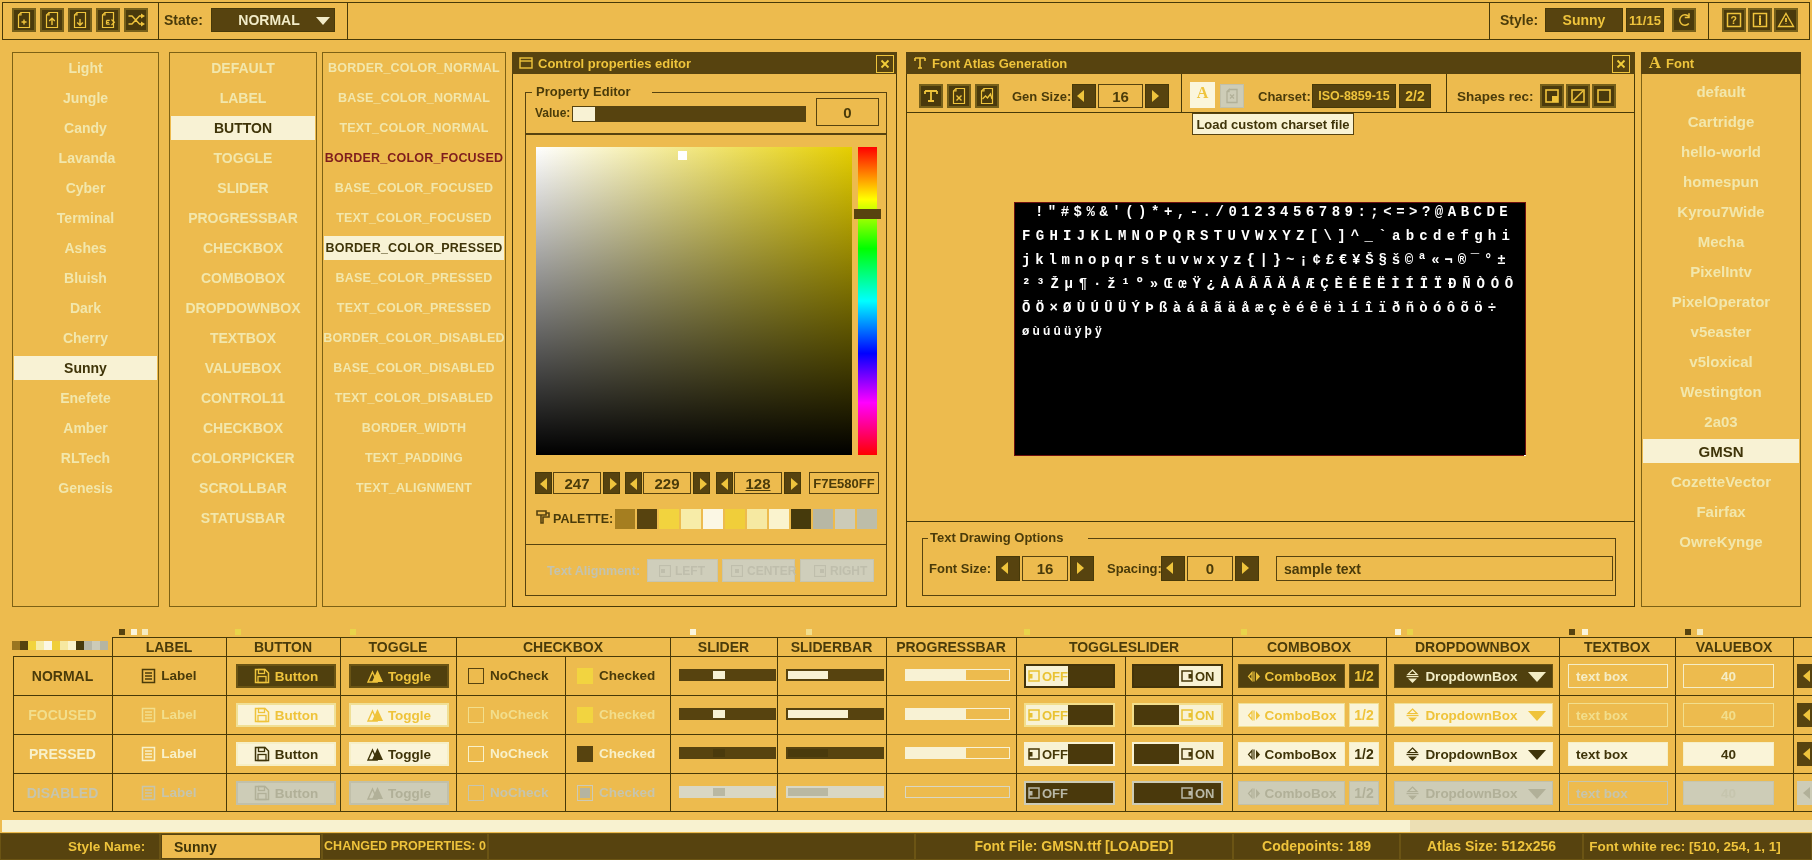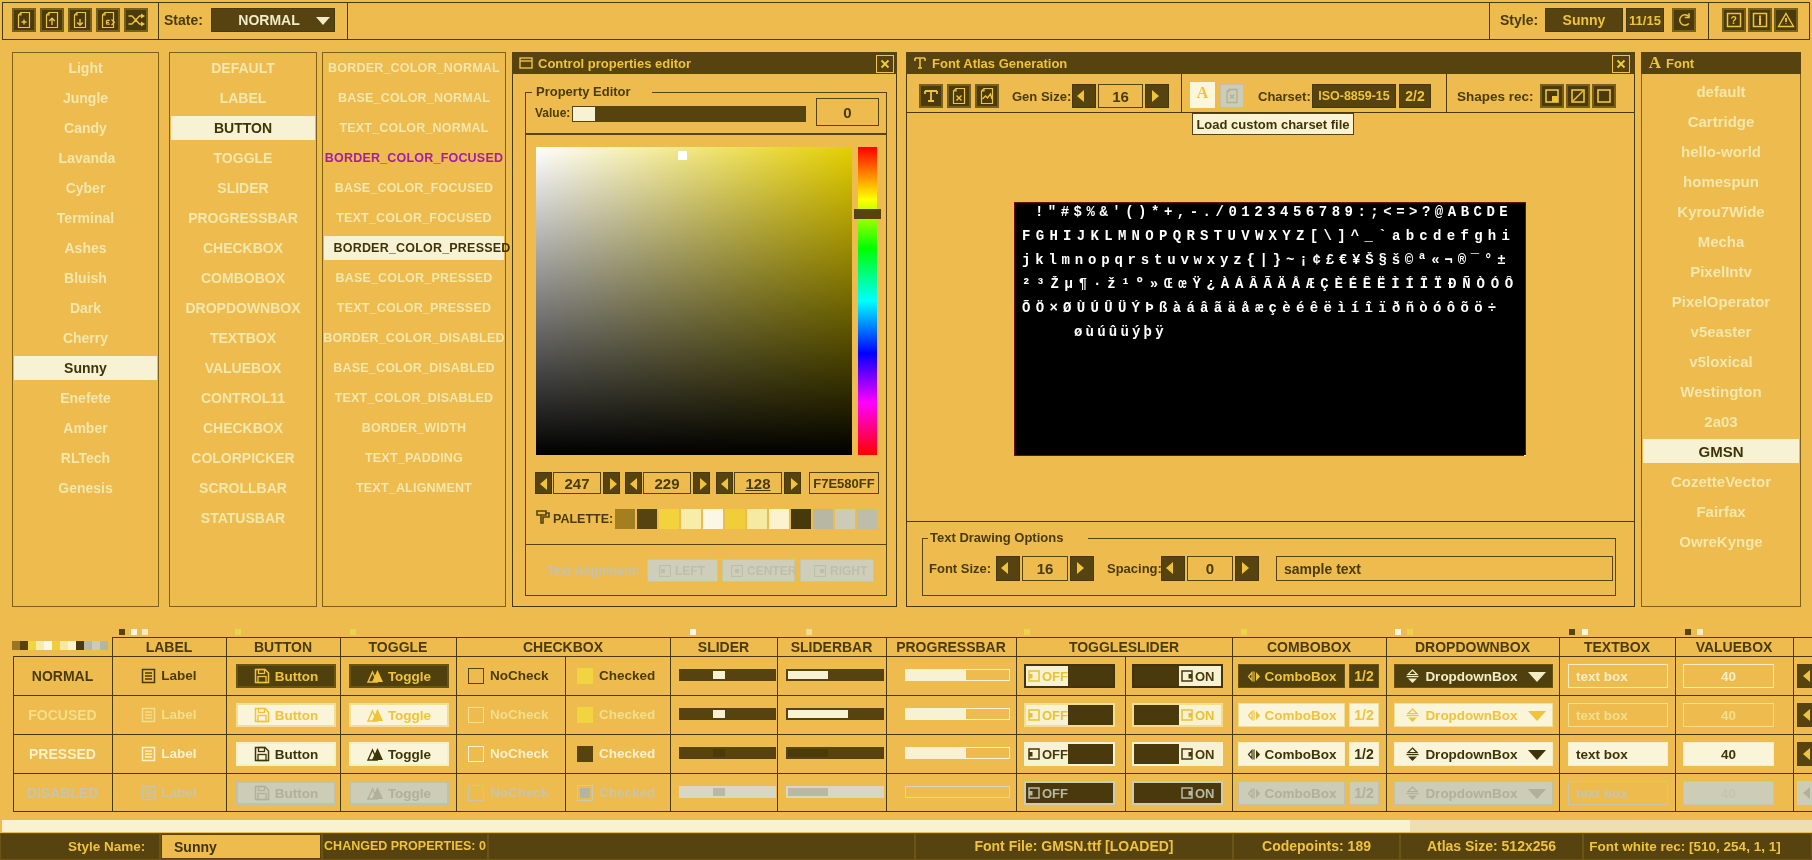--- a/index.html
+++ b/index.html
@@ -111,25 +111,25 @@
 <div class="ab b" style="left:171px;top:356px;width:144px;height:24px;color:#F2E7AC;font-size:14px;display:flex;align-items:center;justify-content:center;letter-spacing:0;white-space:nowrap;">VALUEBOX</div>
 <div class="ab b" style="left:171px;top:386px;width:144px;height:24px;color:#F2E7AC;font-size:14px;display:flex;align-items:center;justify-content:center;letter-spacing:0;white-space:nowrap;">CONTROL11</div>
 <div class="ab b" style="left:171px;top:416px;width:144px;height:24px;color:#F2E7AC;font-size:14px;display:flex;align-items:center;justify-content:center;letter-spacing:0;white-space:nowrap;">CHECKBOX</div>
 <div class="ab b" style="left:171px;top:446px;width:144px;height:24px;color:#F2E7AC;font-size:14px;display:flex;align-items:center;justify-content:center;letter-spacing:0;white-space:nowrap;">COLORPICKER</div>
 <div class="ab b" style="left:171px;top:476px;width:144px;height:24px;color:#F2E7AC;font-size:14px;display:flex;align-items:center;justify-content:center;letter-spacing:0;white-space:nowrap;">SCROLLBAR</div>
 <div class="ab b" style="left:171px;top:506px;width:144px;height:24px;color:#F2E7AC;font-size:14px;display:flex;align-items:center;justify-content:center;letter-spacing:0;white-space:nowrap;">STATUSBAR</div>
 <div class="ab" style="left:322px;top:52px;width:184px;height:555px;border:1px solid #7D6114;"></div>
 <div class="ab b" style="left:324px;top:56px;width:180px;height:24px;color:#F2E7AC;font-size:12.5px;display:flex;align-items:center;justify-content:center;letter-spacing:0.2px;white-space:nowrap;">BORDER_COLOR_NORMAL</div>
 <div class="ab b" style="left:324px;top:86px;width:180px;height:24px;color:#F2E7AC;font-size:12.5px;display:flex;align-items:center;justify-content:center;letter-spacing:0.2px;white-space:nowrap;">BASE_COLOR_NORMAL</div>
 <div class="ab b" style="left:324px;top:116px;width:180px;height:24px;color:#F2E7AC;font-size:12.5px;display:flex;align-items:center;justify-content:center;letter-spacing:0.2px;white-space:nowrap;">TEXT_COLOR_NORMAL</div>
-<div class="ab b" style="left:324px;top:146px;width:180px;height:24px;color:#a21caf;font-size:12.5px;display:flex;align-items:center;justify-content:center;letter-spacing:0.2px;white-space:nowrap;">BORDER_COLOR_FOCUSED</div>
+<div class="ab b" style="left:324px;top:146px;width:180px;height:24px;color:#7f1d1d;font-size:12.5px;display:flex;align-items:center;justify-content:center;letter-spacing:0.2px;white-space:nowrap;">BORDER_COLOR_FOCUSED</div>
 <div class="ab b" style="left:324px;top:176px;width:180px;height:24px;color:#F2E7AC;font-size:12.5px;display:flex;align-items:center;justify-content:center;letter-spacing:0.2px;white-space:nowrap;">BASE_COLOR_FOCUSED</div>
 <div class="ab b" style="left:324px;top:206px;width:180px;height:24px;color:#F2E7AC;font-size:12.5px;display:flex;align-items:center;justify-content:center;letter-spacing:0.2px;white-space:nowrap;">TEXT_COLOR_FOCUSED</div>
 <div class="ab" style="left:324px;top:236px;width:180px;height:24px;background:#F8F2D4;"></div>
-<div class="ab b" style="left:324px;top:236px;width:180px;height:24px;color:#3F3408;font-size:12.5px;display:flex;align-items:center;justify-content:center;letter-spacing:0.2px;white-space:nowrap;margin-left:8px;">BORDER_COLOR_PRESSED</div>
+<div class="ab b" style="left:324px;top:236px;width:180px;height:24px;color:#3F3408;font-size:12.5px;display:flex;align-items:center;justify-content:center;letter-spacing:0.2px;white-space:nowrap;">BORDER_COLOR_PRESSED</div>
 <div class="ab b" style="left:324px;top:266px;width:180px;height:24px;color:#F2E7AC;font-size:12.5px;display:flex;align-items:center;justify-content:center;letter-spacing:0.2px;white-space:nowrap;">BASE_COLOR_PRESSED</div>
 <div class="ab b" style="left:324px;top:296px;width:180px;height:24px;color:#F2E7AC;font-size:12.5px;display:flex;align-items:center;justify-content:center;letter-spacing:0.2px;white-space:nowrap;">TEXT_COLOR_PRESSED</div>
 <div class="ab b" style="left:324px;top:326px;width:180px;height:24px;color:#F2E7AC;font-size:12.5px;display:flex;align-items:center;justify-content:center;letter-spacing:0.2px;white-space:nowrap;">BORDER_COLOR_DISABLED</div>
 <div class="ab b" style="left:324px;top:356px;width:180px;height:24px;color:#F2E7AC;font-size:12.5px;display:flex;align-items:center;justify-content:center;letter-spacing:0.2px;white-space:nowrap;">BASE_COLOR_DISABLED</div>
 <div class="ab b" style="left:324px;top:386px;width:180px;height:24px;color:#F2E7AC;font-size:12.5px;display:flex;align-items:center;justify-content:center;letter-spacing:0.2px;white-space:nowrap;">TEXT_COLOR_DISABLED</div>
 <div class="ab b" style="left:324px;top:416px;width:180px;height:24px;color:#F2E7AC;font-size:12.5px;display:flex;align-items:center;justify-content:center;letter-spacing:0.2px;white-space:nowrap;">BORDER_WIDTH</div>
 <div class="ab b" style="left:324px;top:446px;width:180px;height:24px;color:#F2E7AC;font-size:12.5px;display:flex;align-items:center;justify-content:center;letter-spacing:0.2px;white-space:nowrap;">TEXT_PADDING</div>
 <div class="ab b" style="left:324px;top:476px;width:180px;height:24px;color:#F2E7AC;font-size:12.5px;display:flex;align-items:center;justify-content:center;letter-spacing:0.2px;white-space:nowrap;">TEXT_ALIGNMENT</div>
 <div class="ab" style="left:512px;top:52px;width:385px;height:555px;border:1px solid #473908;"></div>
 <div class="ab" style="left:512px;top:52px;width:385px;height:22px;background:#57430F;"></div>
@@ -291,21 +291,21 @@
     </svg>
   </div>
 <div class="ab" style="left:1192px;top:113px;width:162px;height:22px;background:#F9F3D3;border:1px solid #57430F;"></div>
 <div class="ab b" style="left:1192px;top:113px;width:162px;height:22px;color:#3F3408;font-size:13px;display:flex;align-items:center;justify-content:center;letter-spacing:0;white-space:nowrap;">Load custom charset file</div>
 <div class="ab" style="left:1014px;top:202px;width:512px;height:254px;background:#000;border:1px solid #6E1010;"></div>
 <div class="ab" style="left:1022px;top:204px;width:502px;height:18px;color:#fff;font-family:'Liberation Mono',monospace;font-weight:bold;font-size:14px;letter-spacing:4.5px;white-space:nowrap;overflow:hidden">&nbsp;!"#$%&amp;'()*+,-./0123456789:;&lt;=&gt;?@ABCDE</div>
 <div class="ab" style="left:1022px;top:228px;width:502px;height:18px;color:#fff;font-family:'Liberation Mono',monospace;font-weight:bold;font-size:14px;letter-spacing:5.3px;white-space:nowrap;overflow:hidden">FGHIJKLMNOPQRSTUVWXYZ[\]^_`abcdefghi</div>
 <div class="ab" style="left:1022px;top:252px;width:502px;height:18px;color:#fff;font-family:'Liberation Mono',monospace;font-weight:bold;font-size:14px;letter-spacing:4.8px;white-space:nowrap;overflow:hidden">jklmnopqrstuvwxyz{|}~¡¢£€¥Š§š©ª«¬®¯°±</div>
 <div class="ab" style="left:1022px;top:276px;width:502px;height:18px;color:#fff;font-family:'Liberation Mono',monospace;font-weight:bold;font-size:14px;letter-spacing:5.8px;white-space:nowrap;overflow:hidden">²³Žµ¶·ž¹º»ŒœŸ¿ÀÁÂÃÄÅÆÇÈÉÊËÌÍÎÏÐÑÒÓÔ</div>
 <div class="ab" style="left:1022px;top:300px;width:502px;height:18px;color:#fff;font-family:'Liberation Mono',monospace;font-weight:bold;font-size:14px;letter-spacing:5.3px;white-space:nowrap;overflow:hidden">ÕÖ×ØÙÚÛÜÝÞßàáâãäåæçèéêëìíîïðñòóôõö÷</div>
-<div class="ab" style="left:1074px;top:324px;width:502px;height:18px;color:#fff;font-family:Liberation Mono, monospace;font-weight:bold;font-size:14px;letter-spacing:3.2px;white-space:nowrap;overflow:hidden">øùúûüýþÿ</div>
+<div class="ab" style="left:1022px;top:324px;width:502px;height:18px;color:#fff;font-family:Liberation Sans, sans-serif;font-weight:bold;font-size:12px;letter-spacing:3.2px;white-space:nowrap;overflow:hidden">øùúûüýþÿ</div>
 <div class="ab" style="left:906px;top:521px;width:729px;height:1px;background:#473908;"></div>
 <div class="ab" style="left:1524px;top:455px;width:2px;height:1px;background:#fff;"></div>
 <div class="ab" style="left:922px;top:538px;width:694px;height:58px;border:1px solid #57430F;"></div>
 <div class="ab" style="left:928px;top:532px;width:160px;height:12px;background:#EDBB4E;"></div>
 <div class="ab b" style="left:930px;top:530px;width:158px;height:15px;color:#4A3B0A;font-size:13px;display:flex;align-items:center;justify-content:flex-start;letter-spacing:0;white-space:nowrap;">Text Drawing Options</div>
 <div class="ab b" style="left:929px;top:556px;width:64px;height:25px;color:#4A3B0A;font-size:13px;display:flex;align-items:center;justify-content:flex-start;letter-spacing:0;white-space:nowrap;">Font Size:</div>
 <div class="ab" style="left:996px;top:556px;width:24px;height:25px;background:#57430F;border:1px solid #473908;">
     <div style="margin:auto;width:0;height:0;border-top:6px solid transparent;border-bottom:6px solid transparent;border-right:7px solid #EFC43C;margin-top:5px;margin-left:4px;"></div>
   </div>
 <div class="ab" style="left:1022px;top:556px;width:46px;height:25px;border:1px solid #57430F;"></div>

